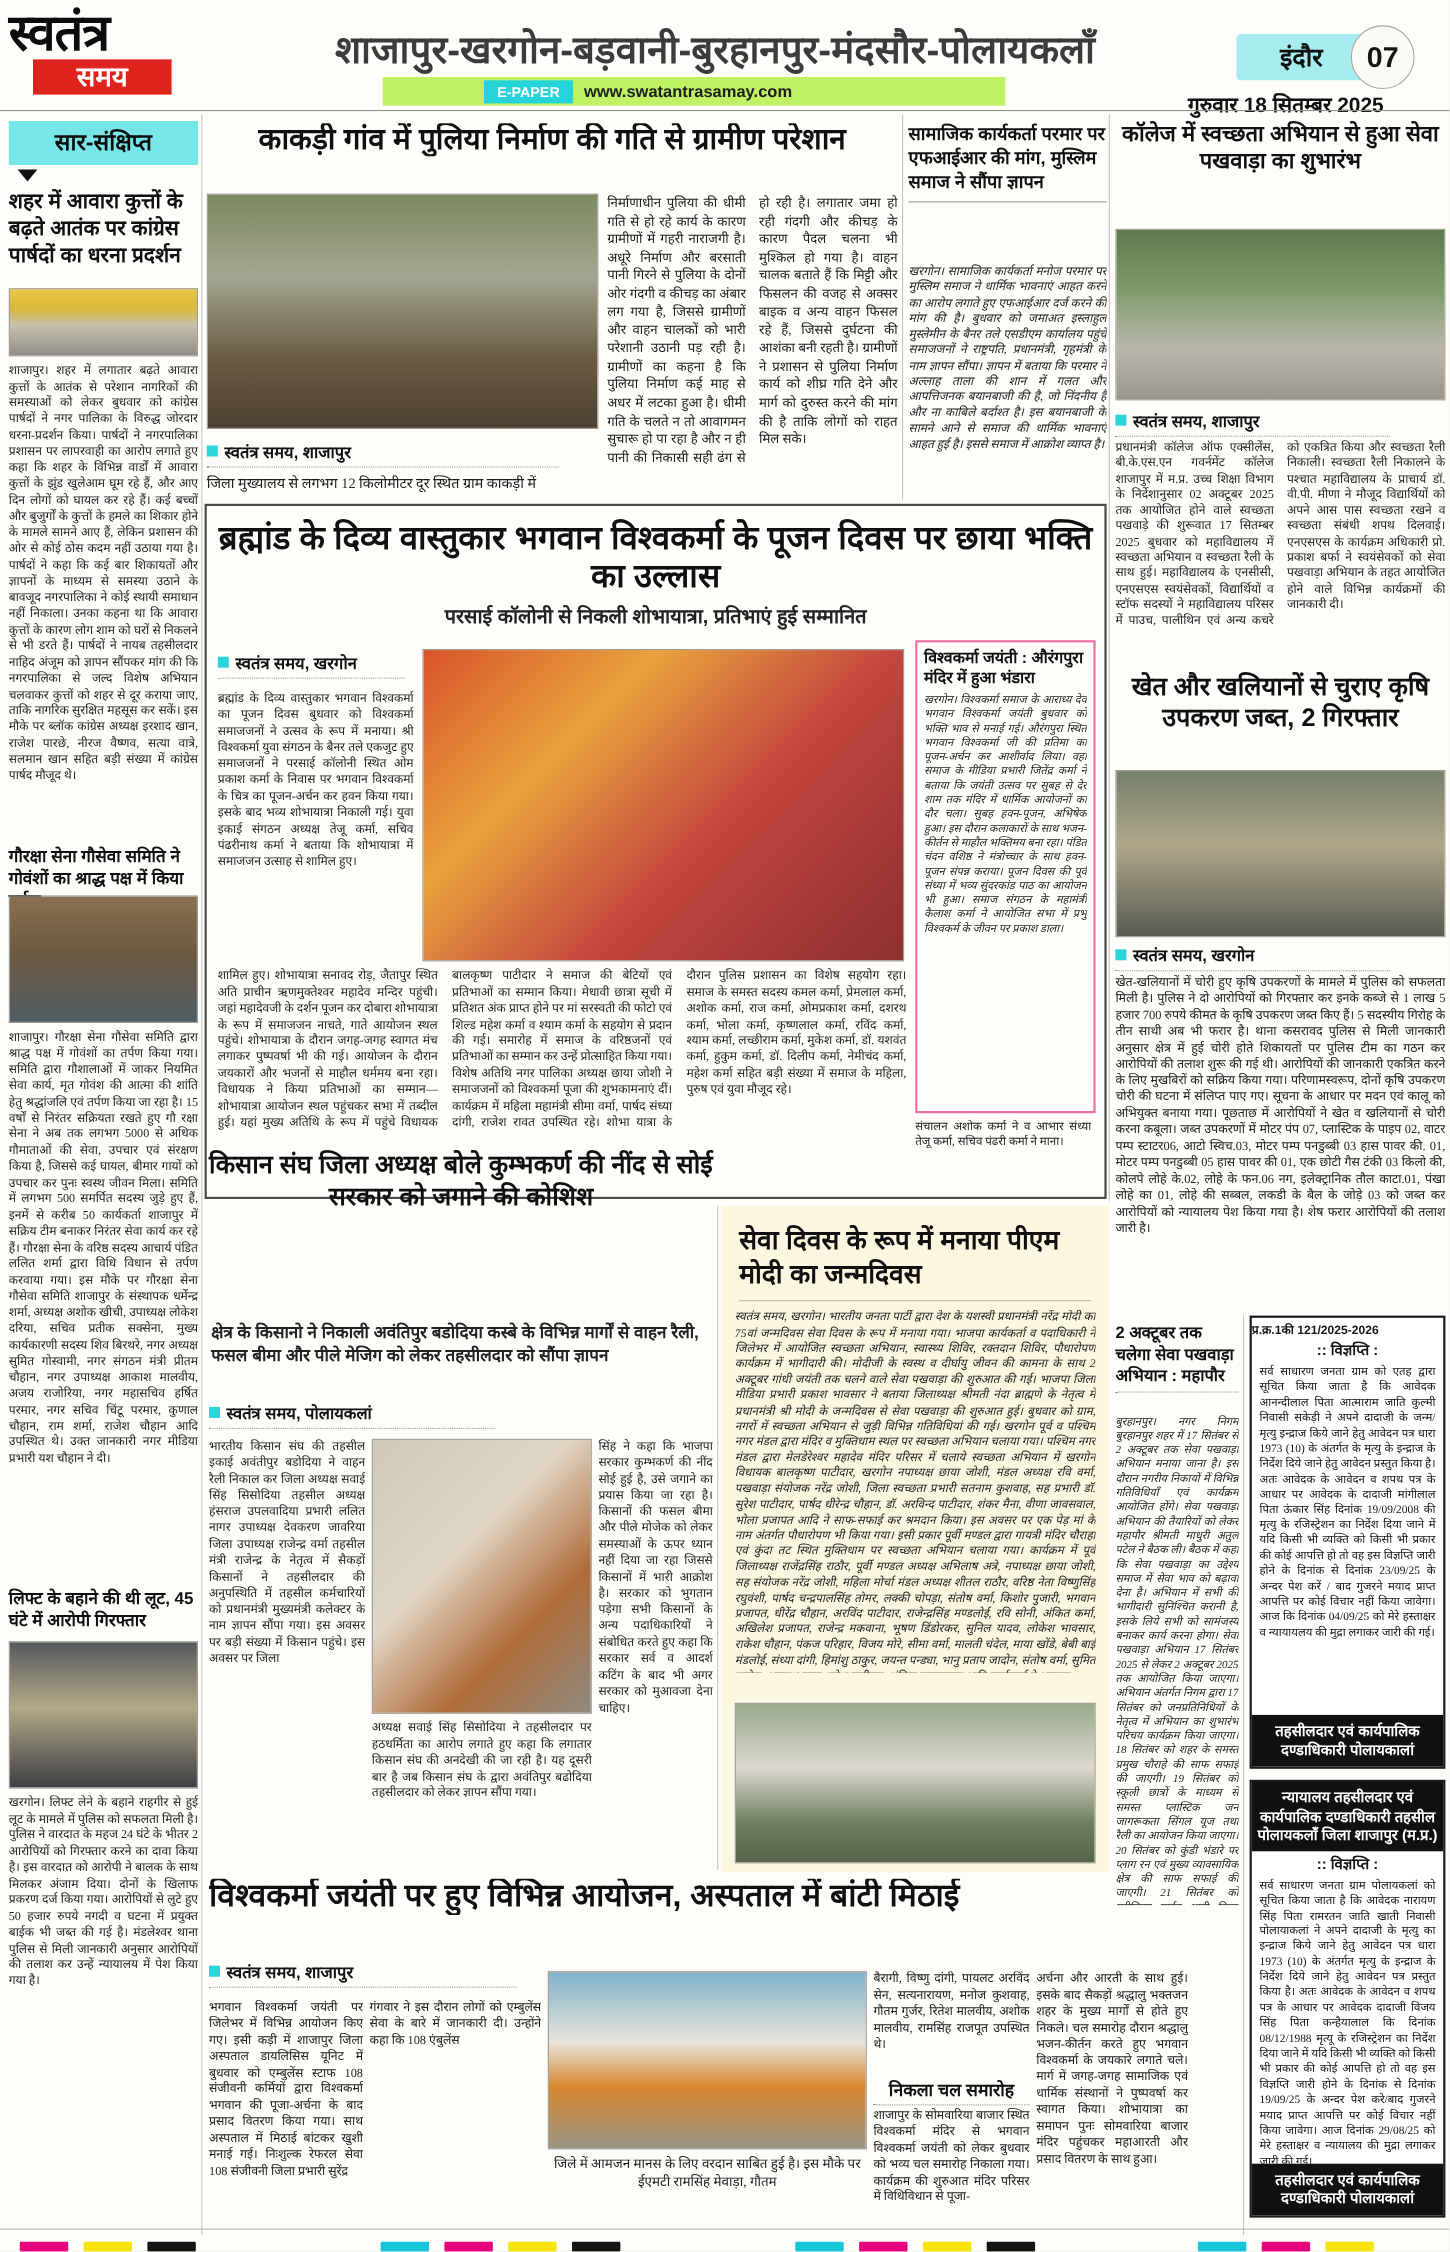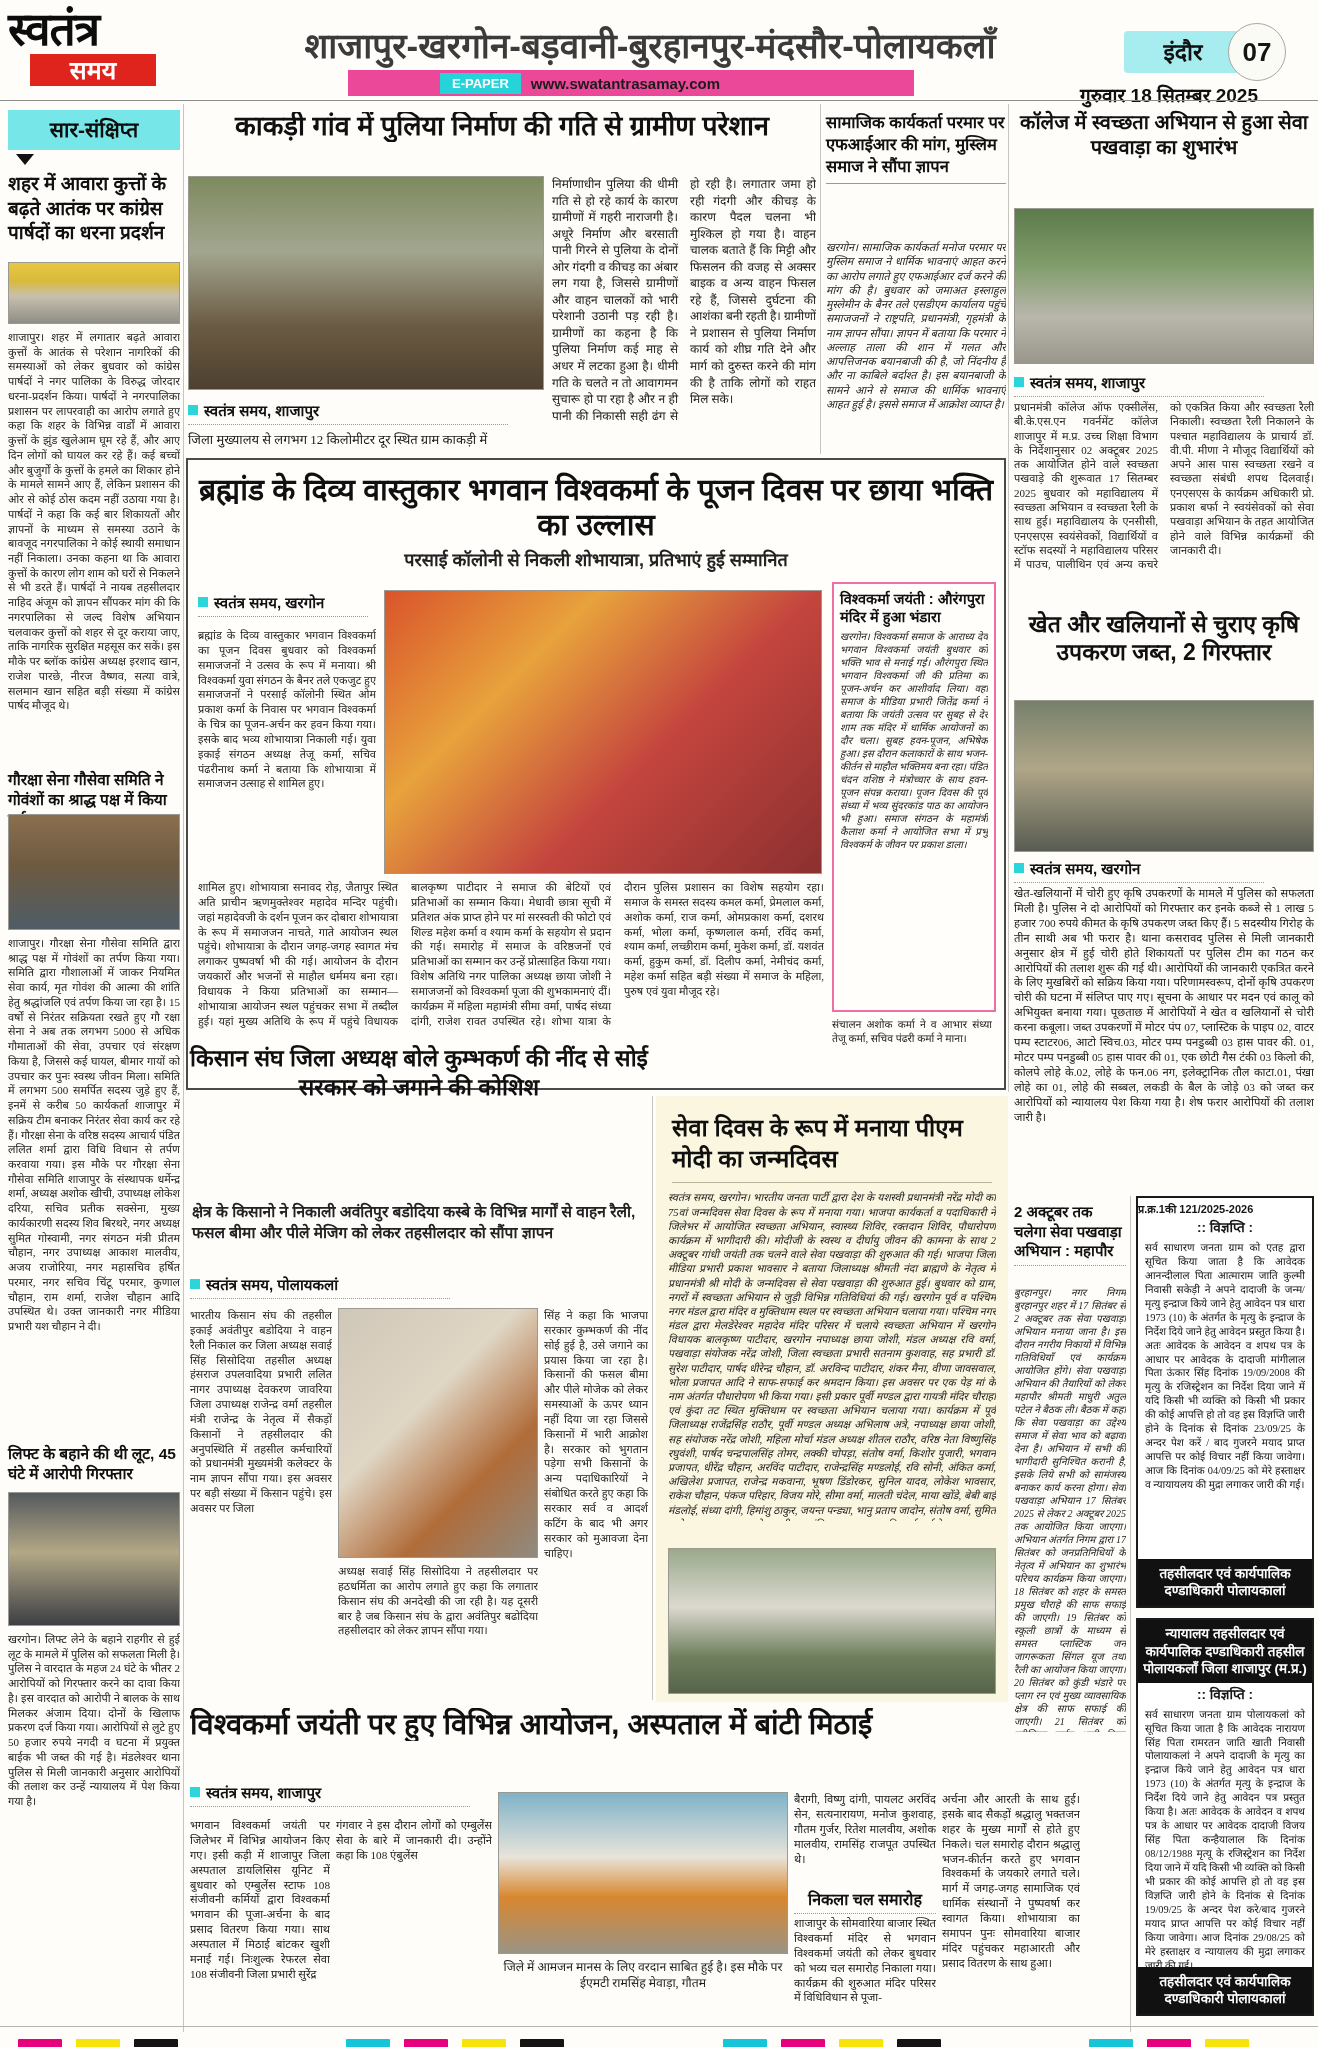--- a/index.html
+++ b/index.html
@@ -46,21 +46,21 @@
   <div class="abs" style="left:8px;top:4px;width:172px;height:94px;">
     <div style="font-size:46px;font-weight:900;line-height:50px;letter-spacing:-1px;color:#0c0c0c;">स्वतंत्र</div>
     <div style="margin-left:22px;width:126px;height:32px;background:#df241e;color:#fff;font-size:25px;font-weight:bold;text-align:center;line-height:32px;">समय</div>
   </div>
 
   <div class="abs hl" style="left:186px;top:18px;width:928px;height:56px;font-size:35px;line-height:56px;text-align:center;color:#3b3b3b;white-space:nowrap;overflow:hidden;">शाजापुर-खरगोन-बड़वानी-बुरहानपुर-मंदसौर-पोलायकलाँ</div>
 
   <div class="abs" style="left:1124px;top:31px;width:118px;height:42px;background:#a7ecee;border-radius:4px;text-align:center;line-height:42px;font-size:23px;font-weight:bold;color:#111;">इंदौर</div>
   <div class="abs" style="left:1228px;top:23px;width:56px;height:56px;border-radius:50%;background:#fbfbf5;border:1px solid #a9a9a1;text-align:center;line-height:56px;font-size:26px;font-weight:bold;">07</div>
 
-  <div class="abs" style="left:348px;top:70px;width:566px;height:26px;background:#ec4899;display:flex;align-items:center;">
+  <div class="abs" style="left:348px;top:70px;width:566px;height:26px;background:#bef264;display:flex;align-items:center;">
     <span style="background:#25d3d8;color:#fff;font-weight:bold;font-size:13px;padding:3px 12px;margin-left:92px;">E-PAPER</span>
     <a style="font-size:15px;font-weight:bold;color:#1c1c1c;padding-left:10px;text-decoration:none;">www.swatantrasamay.com</a>
   </div>
   <div class="abs hl" style="left:1080px;top:82px;width:232px;font-size:19px;">गुरुवार 18 सितम्बर 2025</div>
 
   <div class="abs hrule" style="left:0;top:100px;width:1318px;"></div>
 
   <div class="abs vrule" style="left:183px;top:104px;height:1928px;"></div>
   <div class="abs vrule" style="left:820px;top:104px;height:350px;"></div>
   <div class="abs vrule" style="left:1008px;top:104px;height:988px;"></div>

